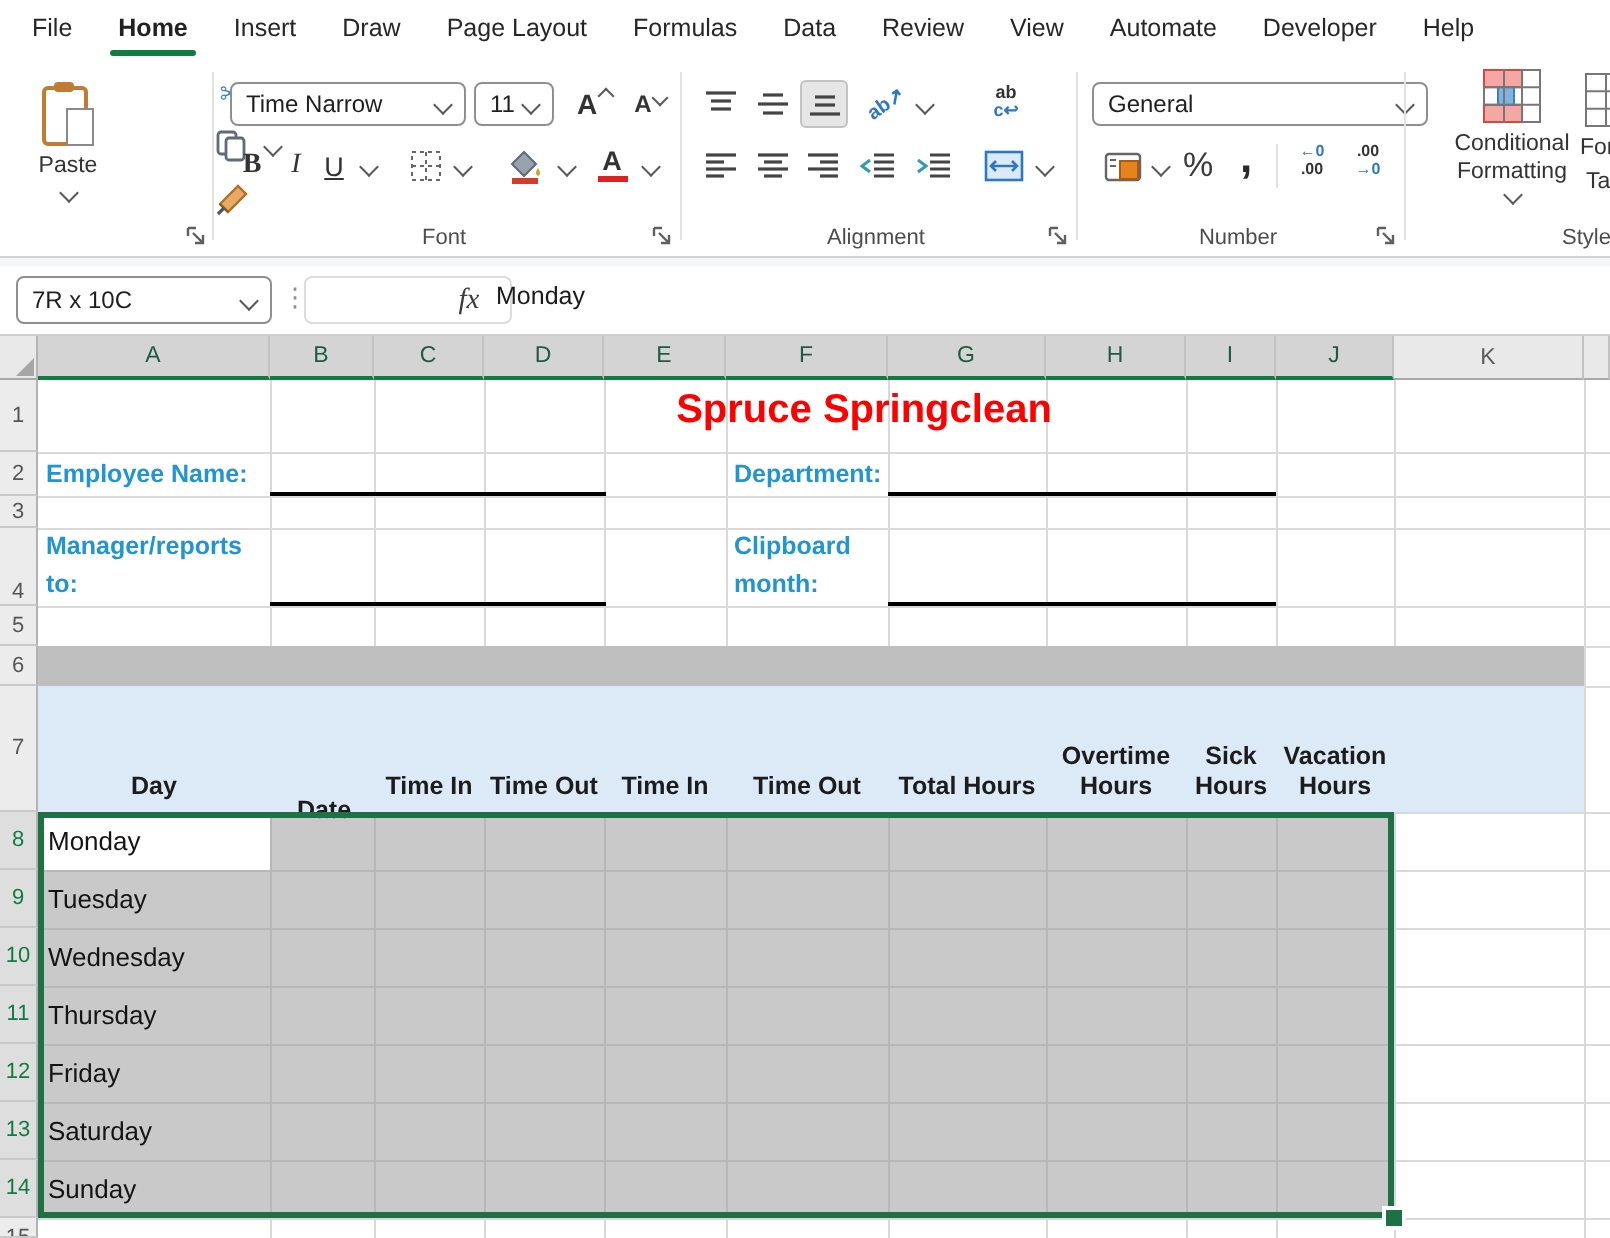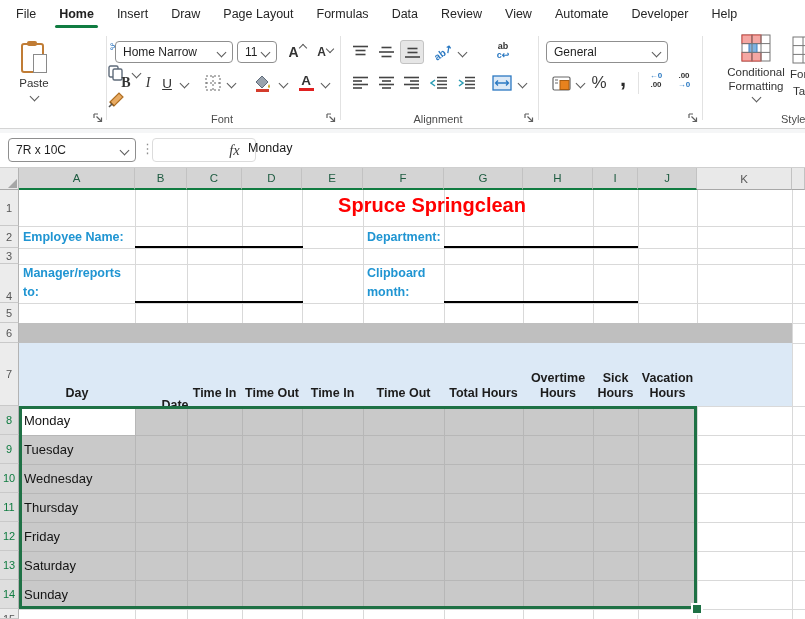--- a/index.html
+++ b/index.html
@@ -115,21 +115,21 @@
     </div>
     <div class="glabel" style="left:4px;width:90px;margin-top:32px;">Clipboard</div>
     <span class="launch" style="left:93px;">
       <svg width="10" height="10" viewBox="0 0 10 10" stroke="#5f5f5f" stroke-width="1.2" fill="none">
           <path d="M1 1 H5 M1 1 V5 M3.5 3.5 L8.5 8.5 M8.5 4.5 V8.5 H4.5"></path>
         </svg>
     </span>
     <div class="divider" style="left:106px;"></div>
 
     <div class="combo" style="left:115px;top:13px;width:118px;height:22px;">
-      <span>Home Narrow</span>
+      <span>Time Narrow</span>
       <span class="chev"></span>
     </div>
     <div class="combo" style="left:237px;top:13px;width:40px;height:22px;">
       <span>11</span>
       <span class="chev"></span>
     </div>
     <div class="rbtn" style="left:285px;top:13px;width:24px;height:22px;font-size:14px;font-weight:bold;">
       <span>A</span>
       <span class="chev up" style="width:5px;height:5px;margin:-8px 0 0 1px;"></span>
     </div>
@@ -277,21 +277,21 @@
     </div>
     <span class="chev" style="position:absolute;left:519px;top:52px;"></span>
     <div class="glabel" style="left:340px;width:196px;">Alignment</div>
     <span class="launch" style="left:524px;">
       <svg width="10" height="10" viewBox="0 0 10 10" stroke="#5f5f5f" stroke-width="1.2" fill="none">
           <path d="M1 1 H5 M1 1 V5 M3.5 3.5 L8.5 8.5 M8.5 4.5 V8.5 H4.5"></path>
         </svg>
     </span>
     <div class="divider" style="left:538px;"></div>
 
-    <div class="combo" style="left:546px;top:13px;width:122px;height:22px;">
+    <div class="combo" style="left:546px;top:13px;width:168px;height:22px;">
       <span>General</span>
       <span class="chev"></span>
     </div>
     <div class="rbtn" style="left:549px;top:44px;width:24px;height:22px;">
       <svg width="19" height="15" viewBox="0 0 19 15">
           <rect x="1" y="1" width="17" height="13" rx="1.5" fill="#fff" stroke="#666" stroke-width="1.2"></rect>
           <rect x="8" y="4.5" width="9" height="9" fill="#e8821d" stroke="#a85c10" stroke-width="1"></rect>
           <path d="M3 4 H6 M3 7 H6" stroke="#666" stroke-width="1"></path>
         </svg>
     </div>
@@ -304,20 +304,21 @@
     </div>
     <div style="position:absolute;left:638px;top:44px;width:1px;height:22px;background:#e2e2e2;"></div>
     <div class="rbtn two-line" style="left:644px;top:43px;width:24px;height:24px;display:block;">
       <span class="blue">←0</span><br>
       <span>.00</span>
     </div>
     <div class="rbtn two-line" style="left:672px;top:43px;width:24px;height:24px;display:block;">
       <span>.00</span><br>
       <span class="blue">→0</span>
     </div>
+    <div class="glabel" style="left:538px;width:162px;">Number</div>
     <span class="launch" style="left:688px;">
       <svg width="10" height="10" viewBox="0 0 10 10" stroke="#5f5f5f" stroke-width="1.2" fill="none">
           <path d="M1 1 H5 M1 1 V5 M3.5 3.5 L8.5 8.5 M8.5 4.5 V8.5 H4.5"></path>
         </svg>
     </span>
     <div class="divider" style="left:702px;"></div>
 
     <div class="rbtn" style="left:710px;top:6px;width:92px;height:66px;flex-direction:column;gap:3px;">
       <span>
         <svg width="30" height="28" viewBox="0 0 30 28">
@@ -449,21 +450,21 @@
   <div class="blue-label" style="left:367px;top:228px;width:90px;">Department:</div>
   <div class="blue-label" style="left:23px;top:264px;width:110px;">Manager/reports to:</div>
   <div class="blue-label" style="left:367px;top:264px;width:80px;">Clipboard month:</div>
 
   <div class="uline" style="left:135px;top:246px;width:168px;"></div>
   <div class="uline" style="left:444px;top:246px;width:194px;"></div>
   <div class="uline" style="left:135px;top:301px;width:168px;"></div>
   <div class="uline" style="left:444px;top:301px;width:194px;"></div>
 
   <div class="th" style="left:19px;top:343px;width:116px;height:63px;">Day</div>
-  <div class="th" style="left:149px;top:343px;width:52px;height:75px;">Date</div>
+  <div class="th" style="left:136px;top:343px;width:52px;height:75px;">Date</div>
   <div class="th" style="left:187px;top:343px;width:55px;height:63px;white-space:nowrap;">Time In</div>
   <div class="th" style="left:242px;top:343px;width:60px;height:63px;white-space:nowrap;">Time Out</div>
   <div class="th" style="left:302px;top:343px;width:61px;height:63px;white-space:nowrap;">Time In</div>
   <div class="th" style="left:363px;top:343px;width:81px;height:63px;white-space:nowrap;">Time Out</div>
   <div class="th" style="left:444px;top:343px;width:79px;height:63px;white-space:nowrap;">Total Hours</div>
   <div class="th" style="left:523px;top:343px;width:70px;height:63px;">Overtime Hours</div>
   <div class="th" style="left:593px;top:343px;width:45px;height:63px;">Sick Hours</div>
   <div class="th" style="left:638px;top:343px;width:59px;height:63px;">Vacation Hours</div>
 
   <div class="day" style="left:19px;top:406px;width:116px;height:29px;">Monday</div>

